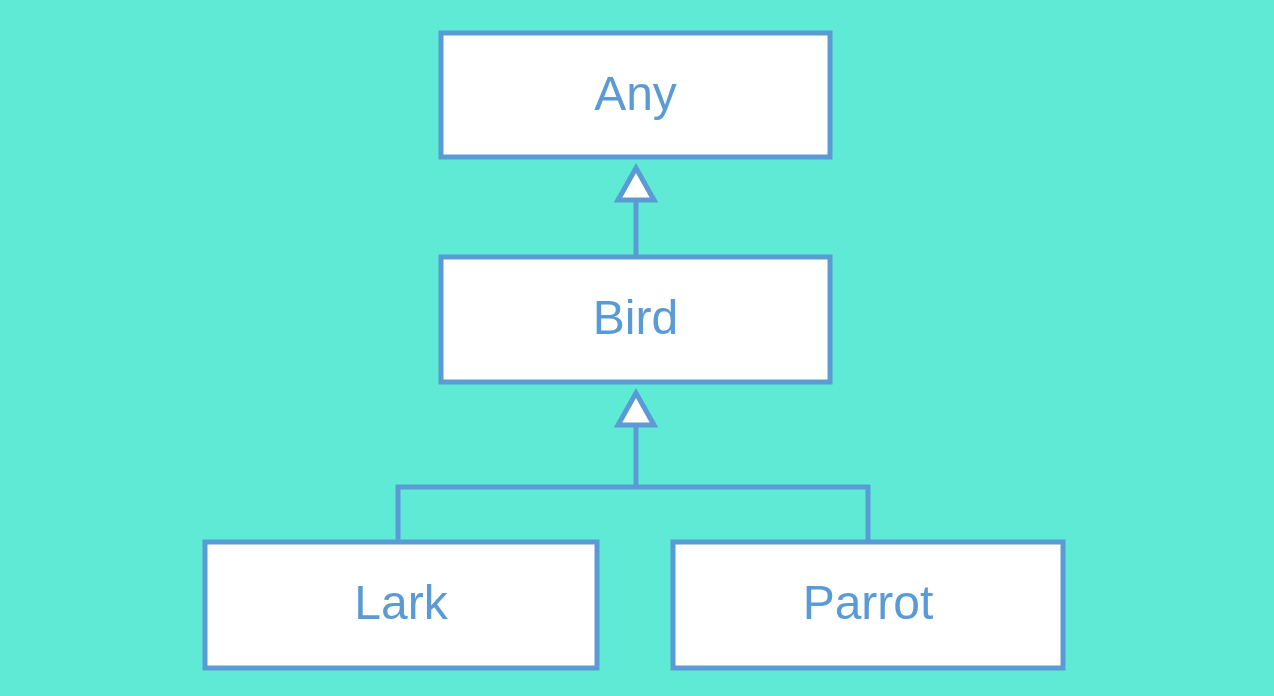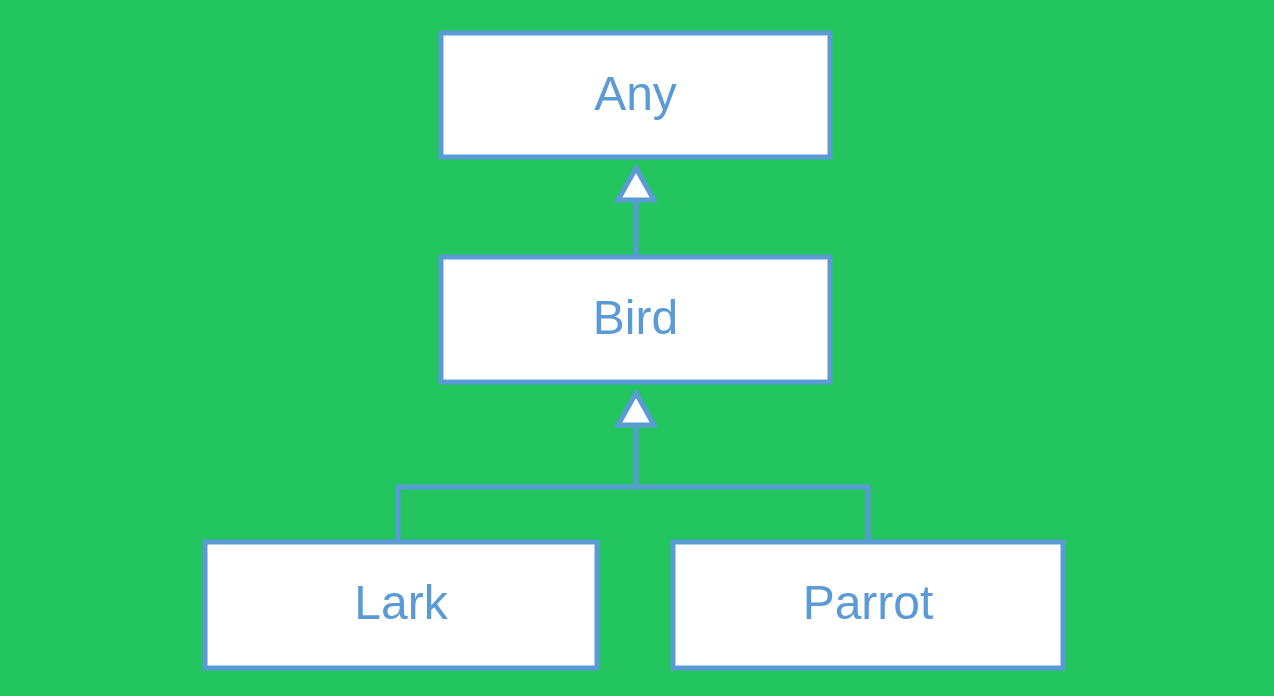--- a/index.html
+++ b/index.html
@@ -8,21 +8,21 @@
     padding: 0;
     background: #ffffff;
   }
   body {
     font-family: "Liberation Sans", sans-serif;
   }
   #diagram-canvas {
     position: relative;
     width: 1274px;
     height: 696px;
-    background: #22c55e;
+    background: #5eead4;
     overflow: hidden;
   }
   #diagram-svg {
     position: absolute;
     left: 0;
     top: 0;
     width: 1274px;
     height: 696px;
     display: block;
   }

